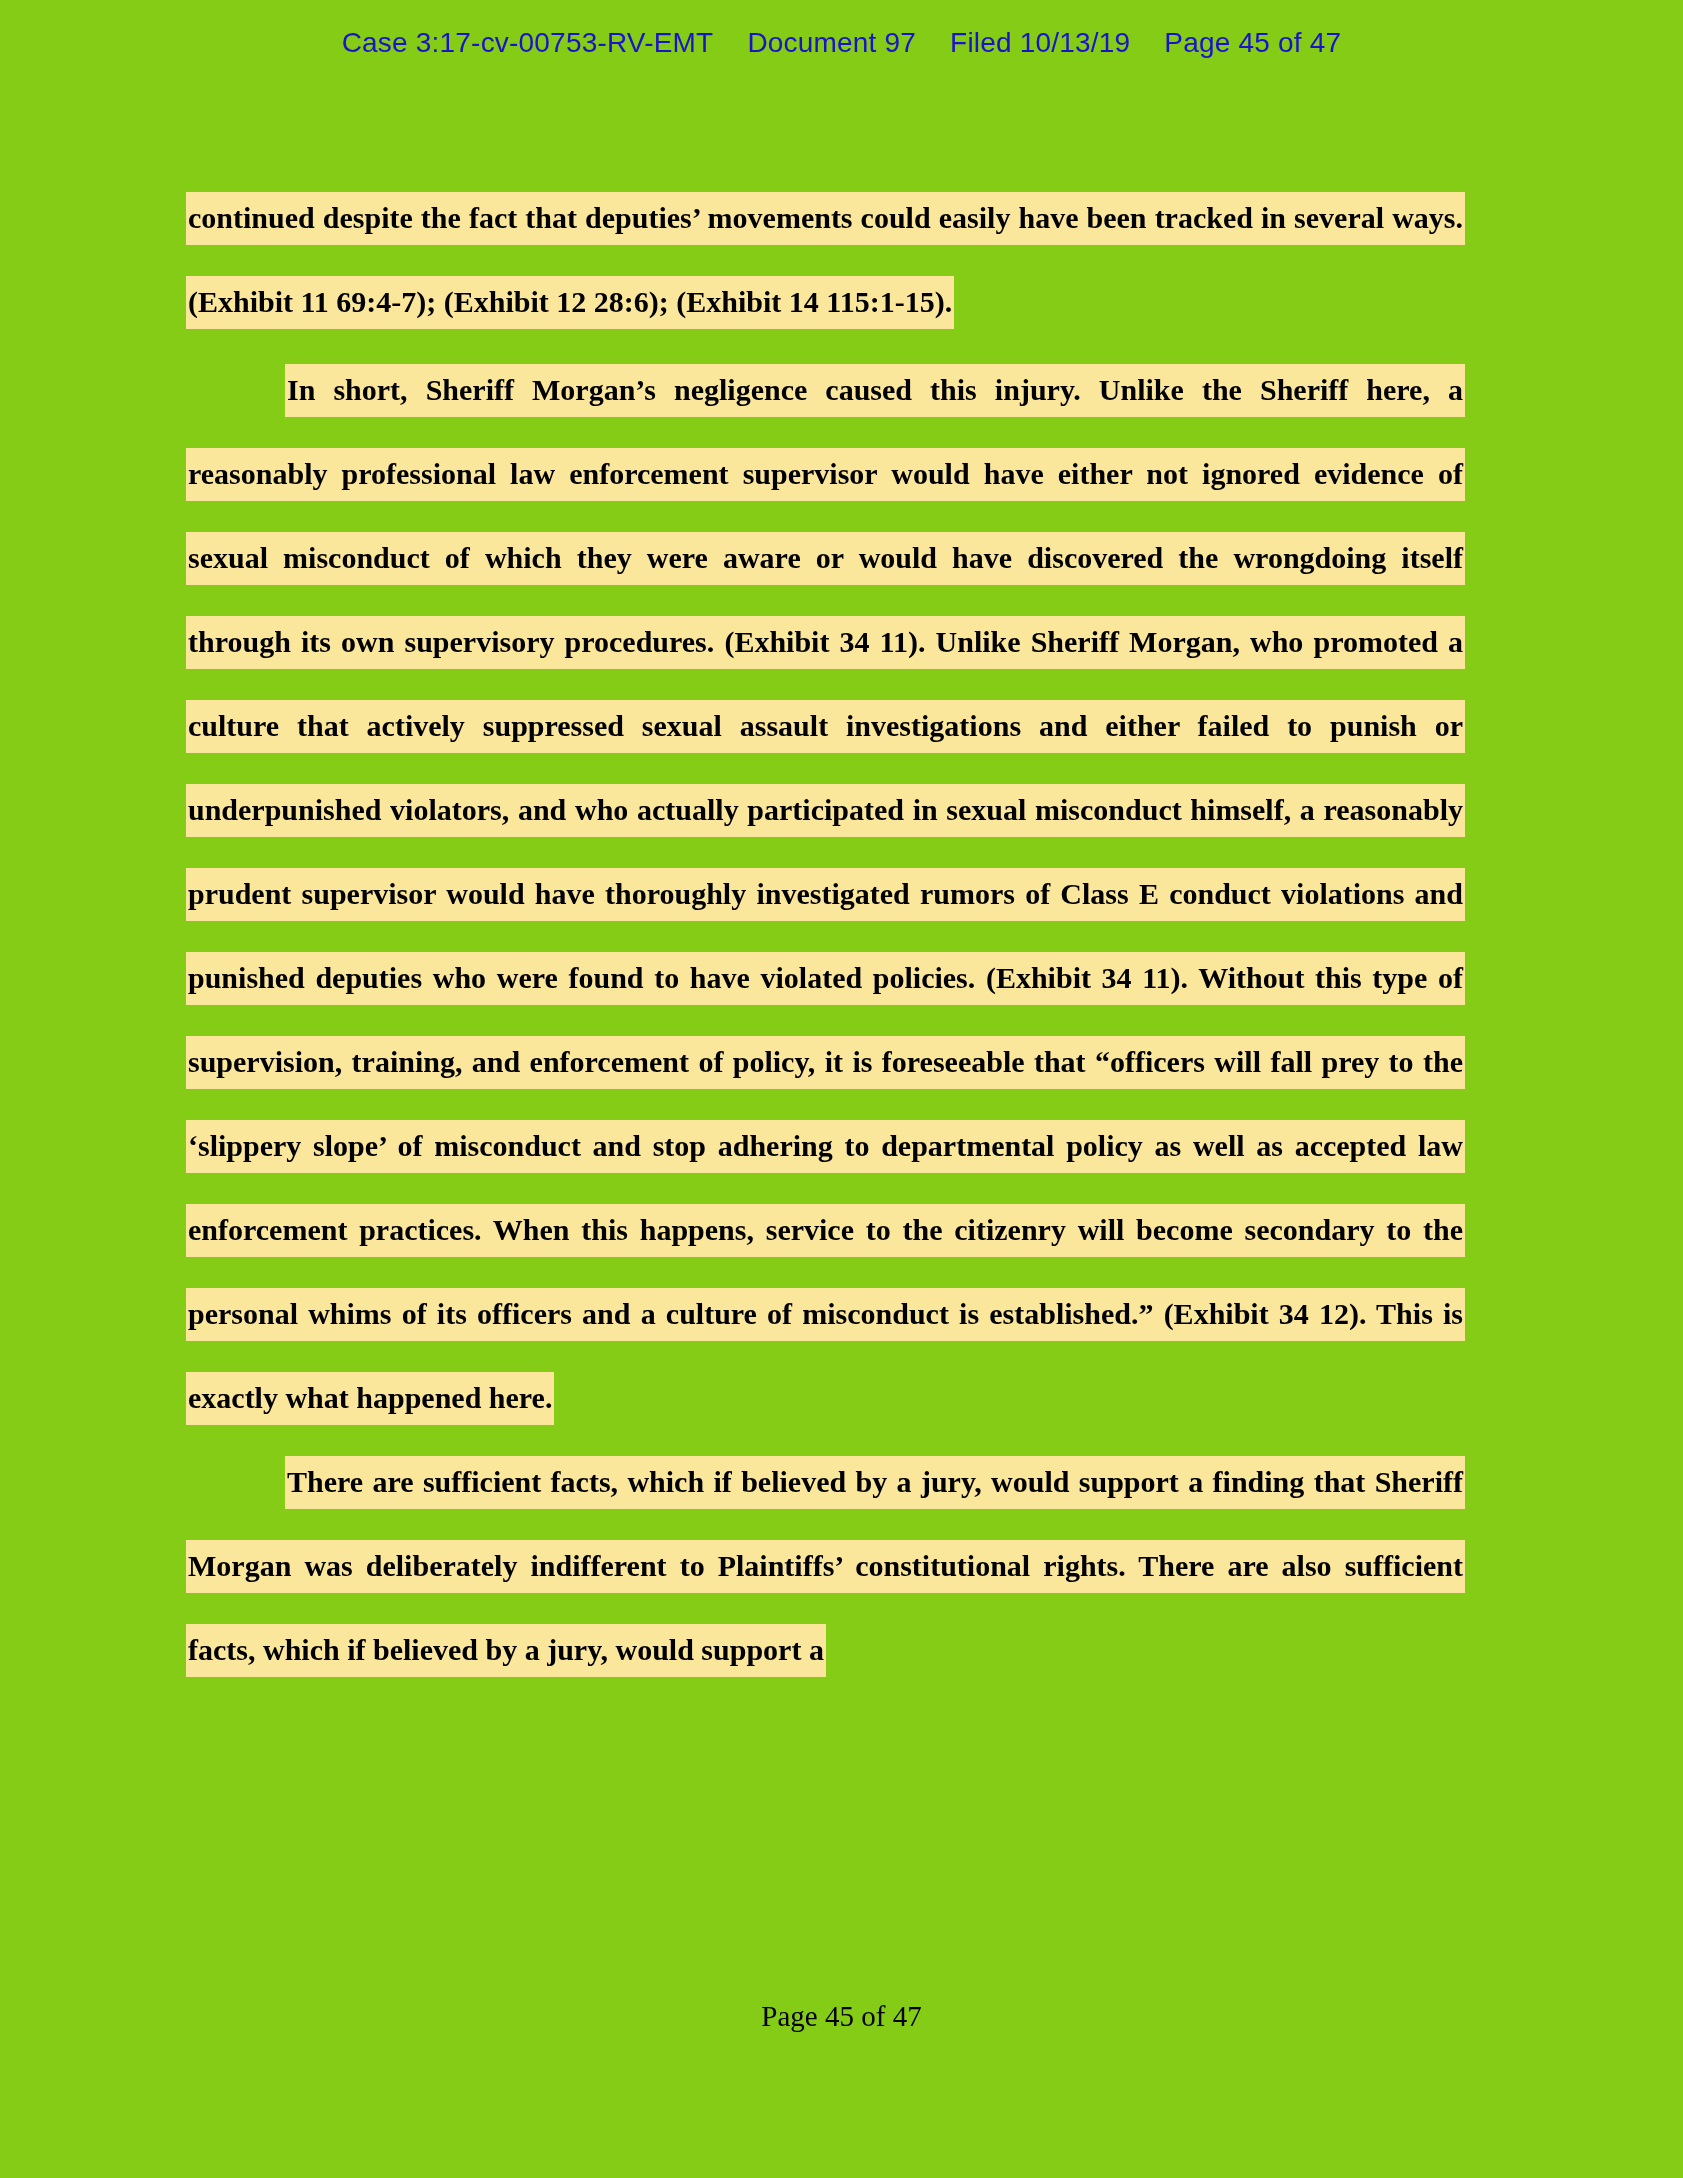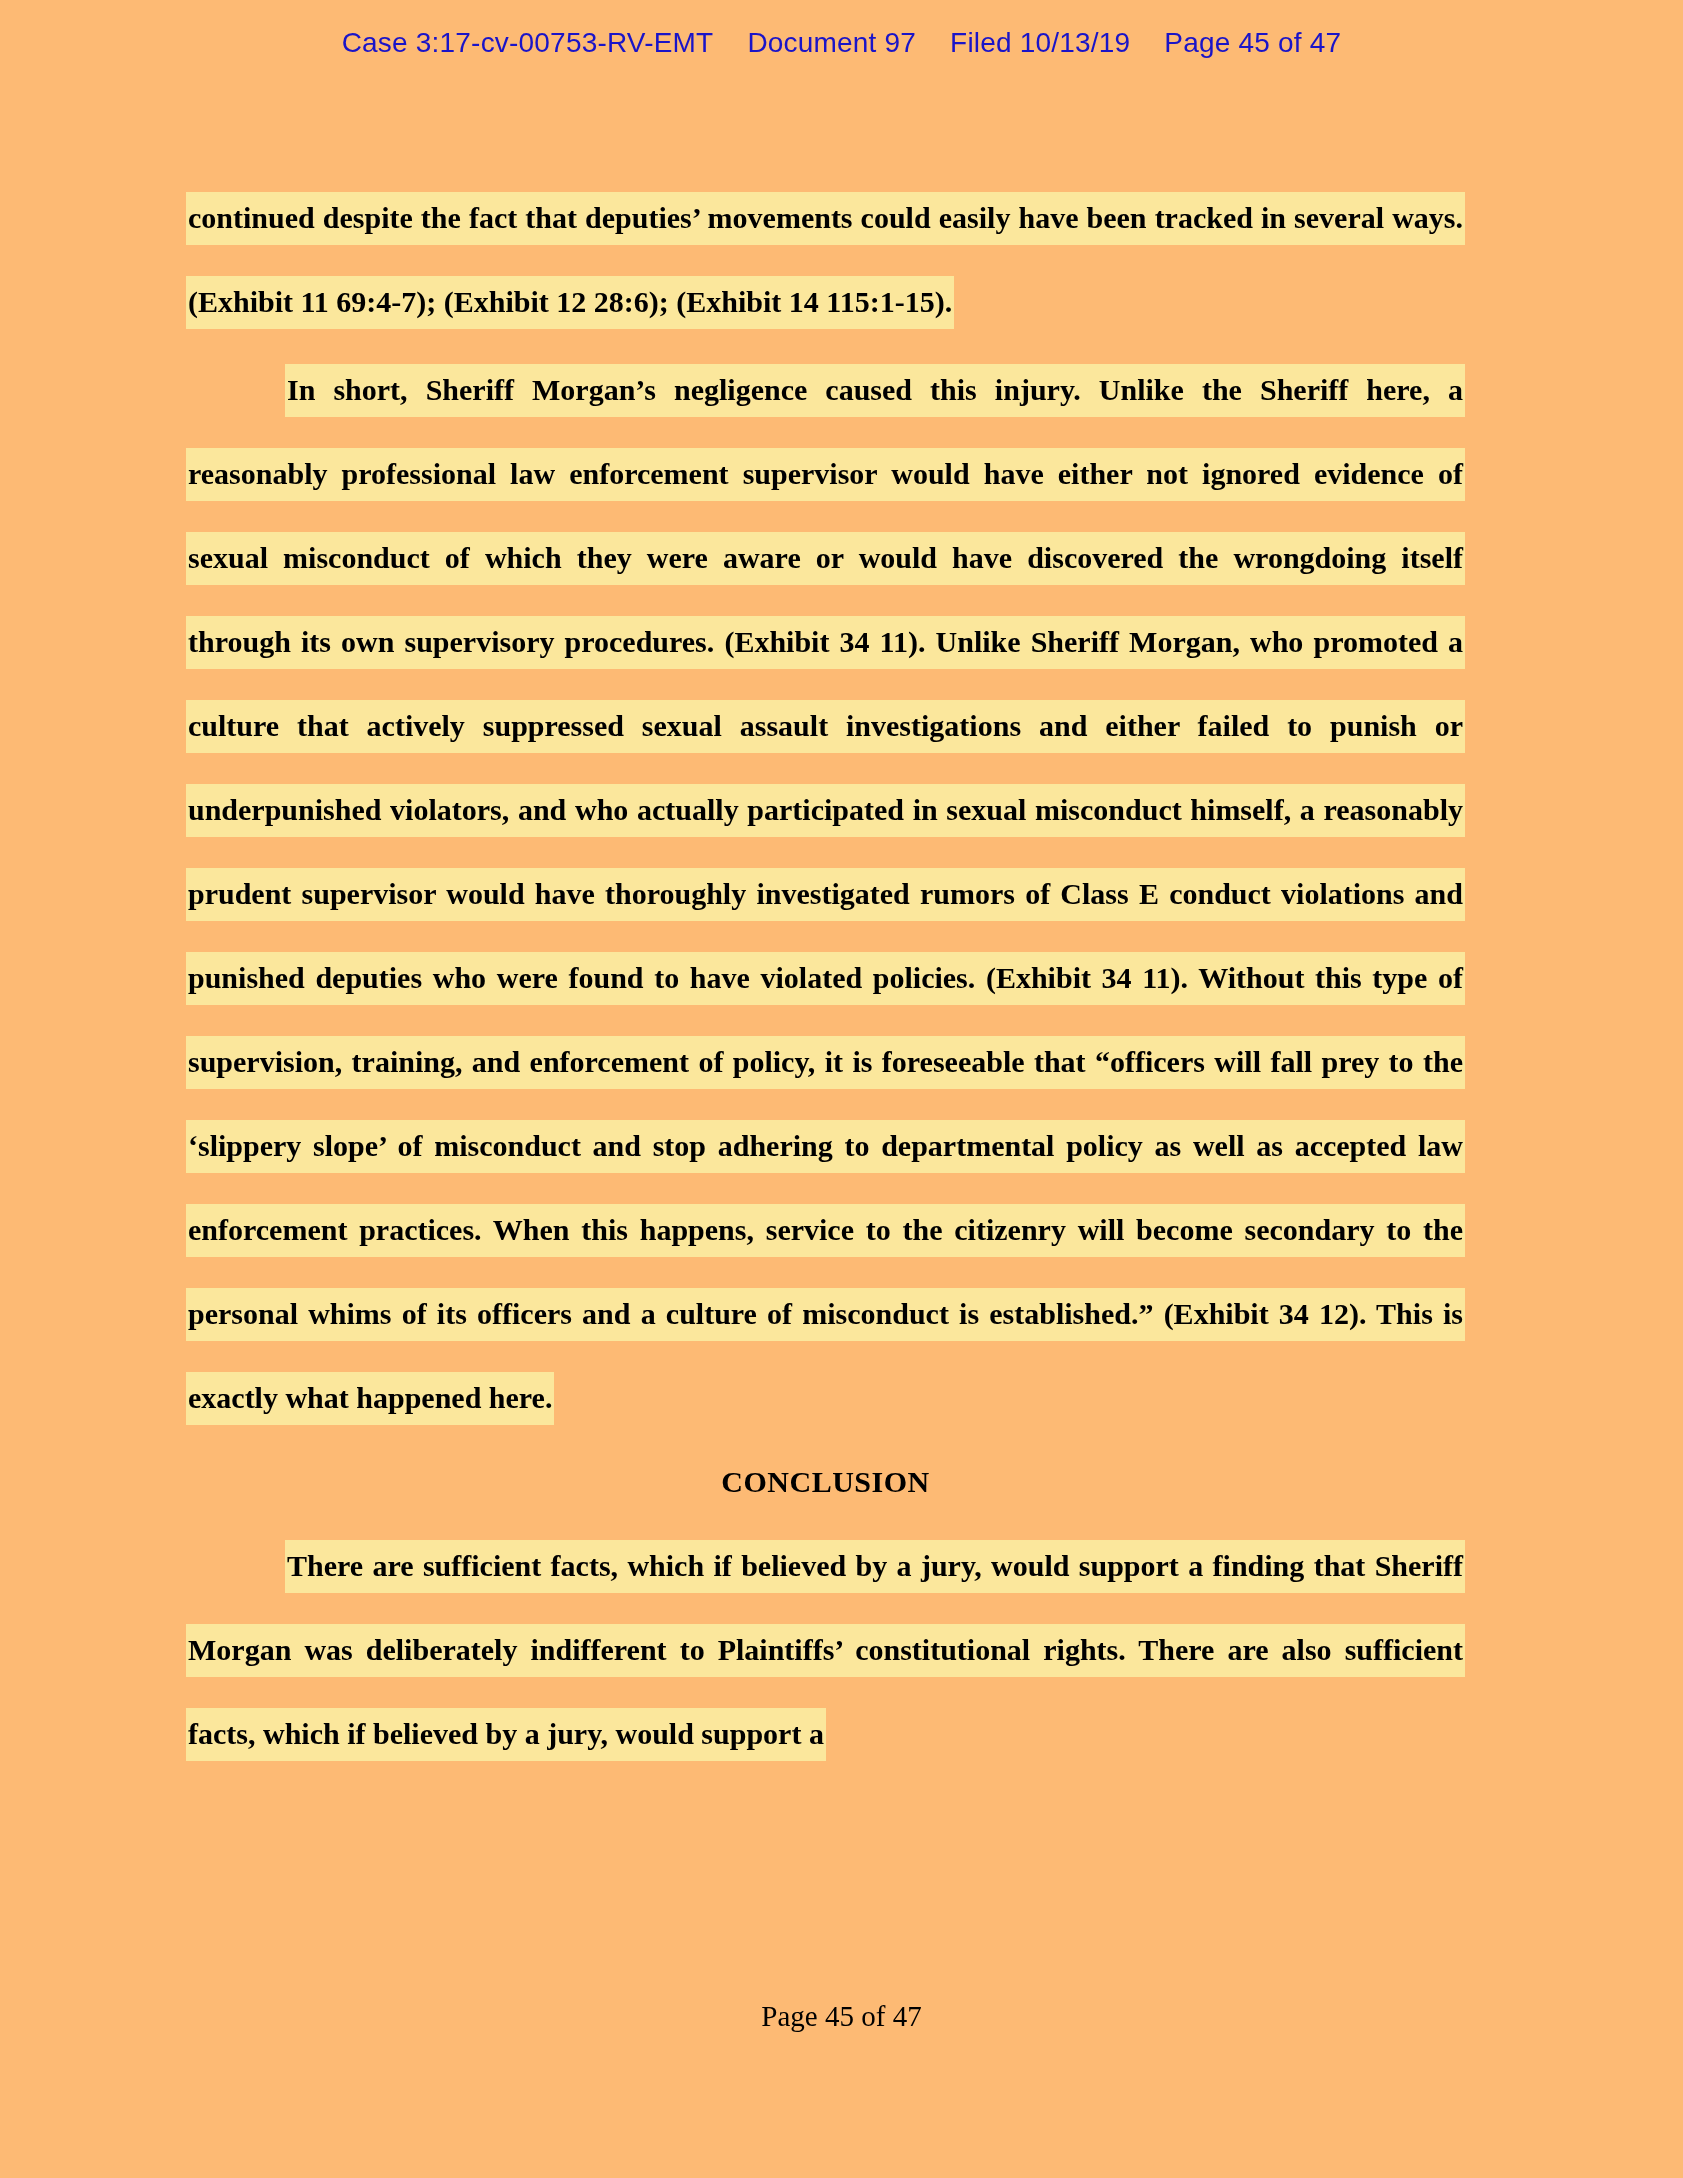--- a/index.html
+++ b/index.html
@@ -12,21 +12,21 @@
     width: 1683px;
     height: 2178px;
     position: relative;
     overflow: hidden;
     font-family: "Liberation Serif", "DejaVu Serif", serif;
   }
 
   .page {
     position: absolute;
     inset: 0;
-    background: #fdba74;
+    background: #84cc16;
   }
 
   
   .ecf-header {
     position: absolute;
     top: 27px;
     left: 0;
     width: 1683px;
     text-align: center;
     color: #1a14c8;
@@ -106,21 +106,20 @@
   </div>
 
   <div class="content">
 
     <p class="para"><span class="hl">continued despite the fact that deputies’ movements could easily have been tracked in several ways.  (Exhibit 11 69:4-7); (Exhibit 12 28:6); (Exhibit 14 115:1-15).</span></p>
 
     <div class="para-gap"></div>
 
     <p class="para indented"><span class="hl">In short, Sheriff Morgan’s negligence caused this injury. Unlike the Sheriff here, a reasonably professional law enforcement supervisor would have either not ignored evidence of sexual misconduct of which they were aware or would have discovered the wrongdoing itself through its own supervisory procedures. (Exhibit 34 11). Unlike Sheriff Morgan, who promoted a culture that actively suppressed sexual assault investigations and either failed to punish or underpunished violators, and who actually participated in sexual misconduct himself, a reasonably prudent supervisor would have thoroughly investigated rumors of Class E conduct violations and punished deputies who were found to have violated policies. (Exhibit 34 11). Without this type of supervision, training, and enforcement of policy, it is foreseeable that “officers will fall prey to the ‘slippery slope’ of misconduct and stop adhering to departmental policy as well as accepted law enforcement practices. When this happens, service to the citizenry will become secondary to the personal whims of its officers and a culture of misconduct is established.” (Exhibit 34 12). This is exactly what happened here.</span></p>
 
-    <h2 class="section-heading">CONCLUSION</h2>
 
     <p class="para indented"><span class="hl">There are sufficient facts, which if believed by a jury, would support a finding that Sheriff Morgan was deliberately indifferent to Plaintiffs’ constitutional rights. There are also sufficient facts, which if believed by a jury, would support a</span></p>
 
   </div>
 
   <div class="footer">Page 45 of 47</div>
 
 </div>
 
 

